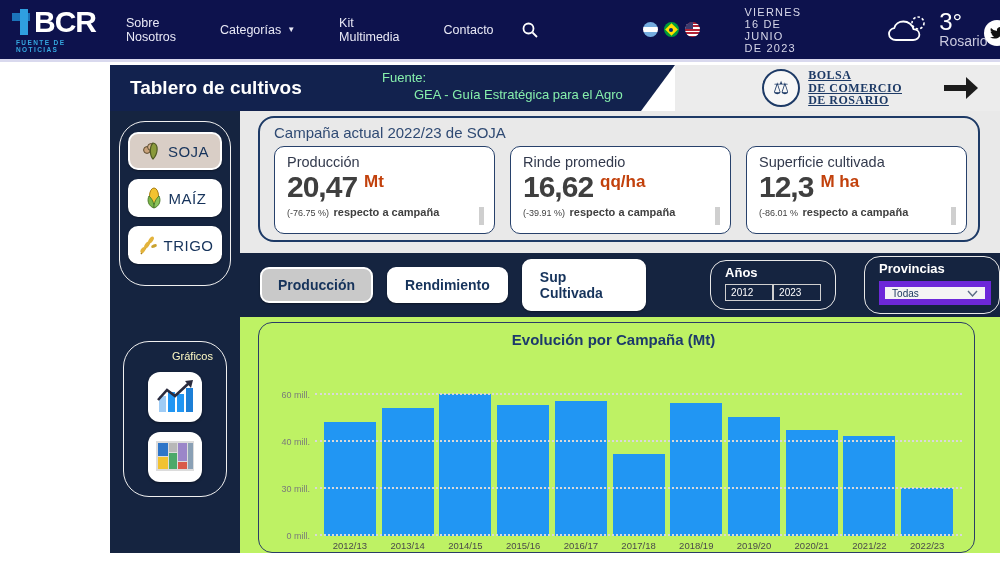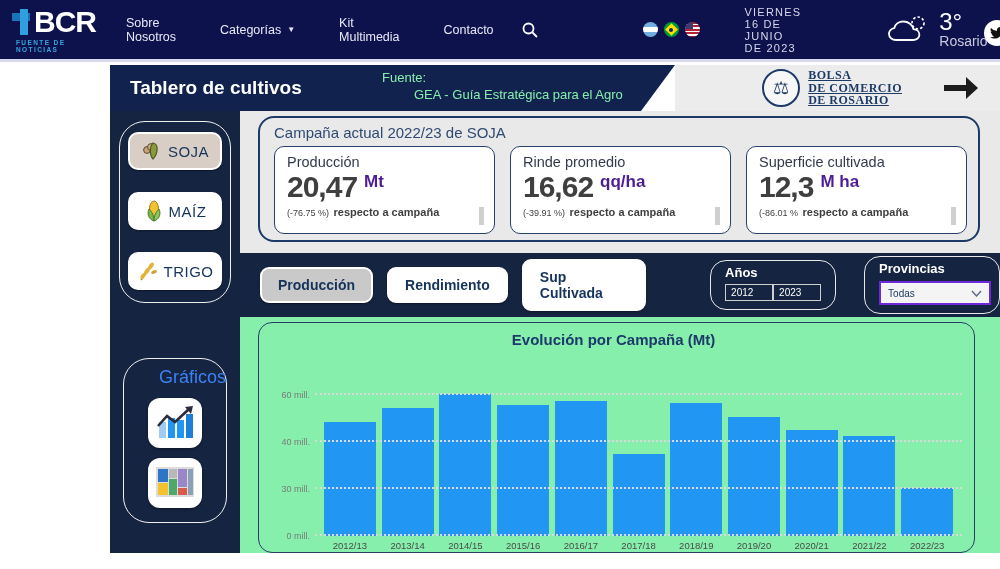--- a/index.html
+++ b/index.html
@@ -51,64 +51,64 @@
   .fuente .l2 { margin-left:32px; }
   .dhead-right { flex:1; background:#ececec; display:flex; align-items:center; justify-content:flex-end; gap:42px; padding-right:22px; }
   .seal-wrap { display:flex; align-items:center; gap:8px; }
   .seal { width:38px; height:38px; border-radius:50%; border:2px solid #1d3a66; color:#1d3a66;
           display:flex; align-items:center; justify-content:center; font-size:18px; background:#f7f7f7; }
   .seal-txt { font-family:"Liberation Serif", serif; font-weight:bold; color:#1d3a66; font-size:12px; line-height:12.5px; letter-spacing:.5px;text-decoration:underline; }
 
   .dbody { display:flex; }
   
   .sidebar { width:130px; height:442px; background:#152440; flex:0 0 130px; }
-  .crop-group { margin:10px auto 0; width:112px; border:1.5px solid #f0f0f0; border-radius:26px; padding:10px 0 12px; display:flex; flex-direction:column; align-items:center; gap:22px; }
+  .crop-group { margin:10px auto 0; width:112px; border:1.5px solid #f0f0f0; border-radius:26px; padding:10px 0 21px; display:flex; flex-direction:column; align-items:center; gap:9px; }
   .crop-btn { width:94px; height:38px; background:#fff; border:2px solid #fff; border-radius:10px;
               display:flex; align-items:center; justify-content:center; gap:5px; cursor:pointer;
               box-shadow:0 1px 2px rgba(0,0,0,.35); }
   .crop-btn.sel { background:#d9cec6; }
   .crop-label { color:#16335b; font-size:15px; letter-spacing:.5px; }
   .graf-group { margin:55px auto 0; width:104px; border:1.5px solid #f0f0f0; border-radius:26px; padding:8px 0 14px; display:flex; flex-direction:column; align-items:center; gap:10px; }
-  .graf-label { color:#3b82f6; font-size:18px;margin-left:35px; }
+  .graf-label { color:#fef9c3; font-size:11px;margin-left:35px; }
   .graf-btn { width:54px; height:50px; background:#fff; border-radius:12px; display:flex; align-items:center; justify-content:center; cursor:pointer; box-shadow:0 1px 3px rgba(0,0,0,.4); }
 
   .main { flex:1; display:flex; flex-direction:column; }
 
   
   .summary { height:142px; background:#e9e9e9; padding:5px 20px 0 18px; }
   .sum-box { border:2px solid #1d3a66; border-radius:16px; height:126px; padding:6px 10px 0 14px; }
   .sum-title { color:#2f4a73; font-size:15px; margin-bottom:5px; }
   .cards { display:flex; gap:15px; }
   .card { width:221px; height:88px; background:#fff; border:1.5px solid #27416b; border-radius:10px; padding:7px 12px 0; position:relative; overflow:hidden; }
   .card-label { color:#333a4d; font-size:14.5px; }
   .card-valrow { display:flex; align-items:flex-start; gap:7px; margin-top:2px; }
   .card-value { color:#3f3f3f; font-size:30px; font-weight:bold; letter-spacing:-1px; line-height:30px; }
-  .card-unit { color:#4c1d95; font-size:17px; font-weight:bold; }
+  .card-unit { color:#c2410c; font-size:17px; font-weight:bold; }
   .card-delta { height:17px; overflow:hidden; line-height:13px; margin-top:2px; color:#3f3f3f; text-align:left; }
   .delta-pct { font-size:9px; }
   .delta-txt { font-size:11px; font-weight:bold; }
   .delta-l2 { display:block; text-align:center; font-size:11px; font-weight:bold; }
   .card-scroll { position:absolute; right:10px; bottom:8px; width:5px; height:18px; background:#cfcfcf; }
 
   
   .controls { height:64px; background:#152440; display:flex; align-items:center; padding-left:20px; }
   .tab { border-radius:9px; background:#fff; border:2px solid #fff; color:#16335b; font-weight:bold;
          font-size:14px; padding:8px 16px; margin-right:14px; cursor:pointer; box-shadow:0 1px 2px rgba(0,0,0,.4); }
   .tab.sel { background:#c9c9c9; }
   .years-box { margin-left:50px; border:1.5px solid #e8e8e8; border-radius:16px; padding:4px 14px 8px; }
   .ctrl-label { color:#fff; font-size:13px; font-weight:bold; }
   .years-inputs { display:flex; gap:0; margin-top:4px; }
   .year-input { width:48px; height:17px; background:transparent; border:1px solid #cfcfcf; color:#fff; font-size:10px; padding-left:5px; font-family:"Liberation Sans",sans-serif; }
   .prov-box { margin-left:28px; border:1.5px solid #e8e8e8; border-radius:16px; padding:4px 14px 8px; min-width:120px; }
-  .prov-select { margin-top:5px; width:112px; height:24px; background:#f4f4f4; border:2px solid #6d28d9;
+  .prov-select { margin-top:5px; width:112px; height:24px; background:#f4f4f4; border:6px solid #6d28d9;
                  display:flex; align-items:center; justify-content:space-between; padding:0 7px; cursor:pointer; }
   .prov-value { color:#16335b; font-size:10px; }
 
   
-  .chart-section { flex:1; background:#86efac; }
+  .chart-section { flex:1; background:#bef264; }
   .chart-card { margin:5px 25px 0 18px; height:231px; border:1.5px solid #2a3d66; border-radius:14px; padding:8px 12px 0 6px; }
   .chart-title { text-align:center; color:#1d3a6b; font-size:15px; font-weight:bold; }
   .chart-area { display:flex; margin-top:16px; }
   .y-axis { width:50px; position:relative; height:172px; flex:0 0 50px; }
   .y-tick { position:absolute; right:5px; font-size:9px; color:#7a7a7a; transform:translateY(50%); }
   .plot { flex:1; position:relative; height:172px; }
   .gridline { position:absolute; left:0; right:0; border-top:2px dotted #d9d9d9; }
   .bars-row { position:absolute; left:6px; right:6px; bottom:0; top:0; display:flex; align-items:flex-end; }
   .bar-col { flex:1; display:flex; justify-content:center; align-items:flex-end; height:100%; }
   .bar { width:52px; background:#2196f3; cursor:pointer; }

